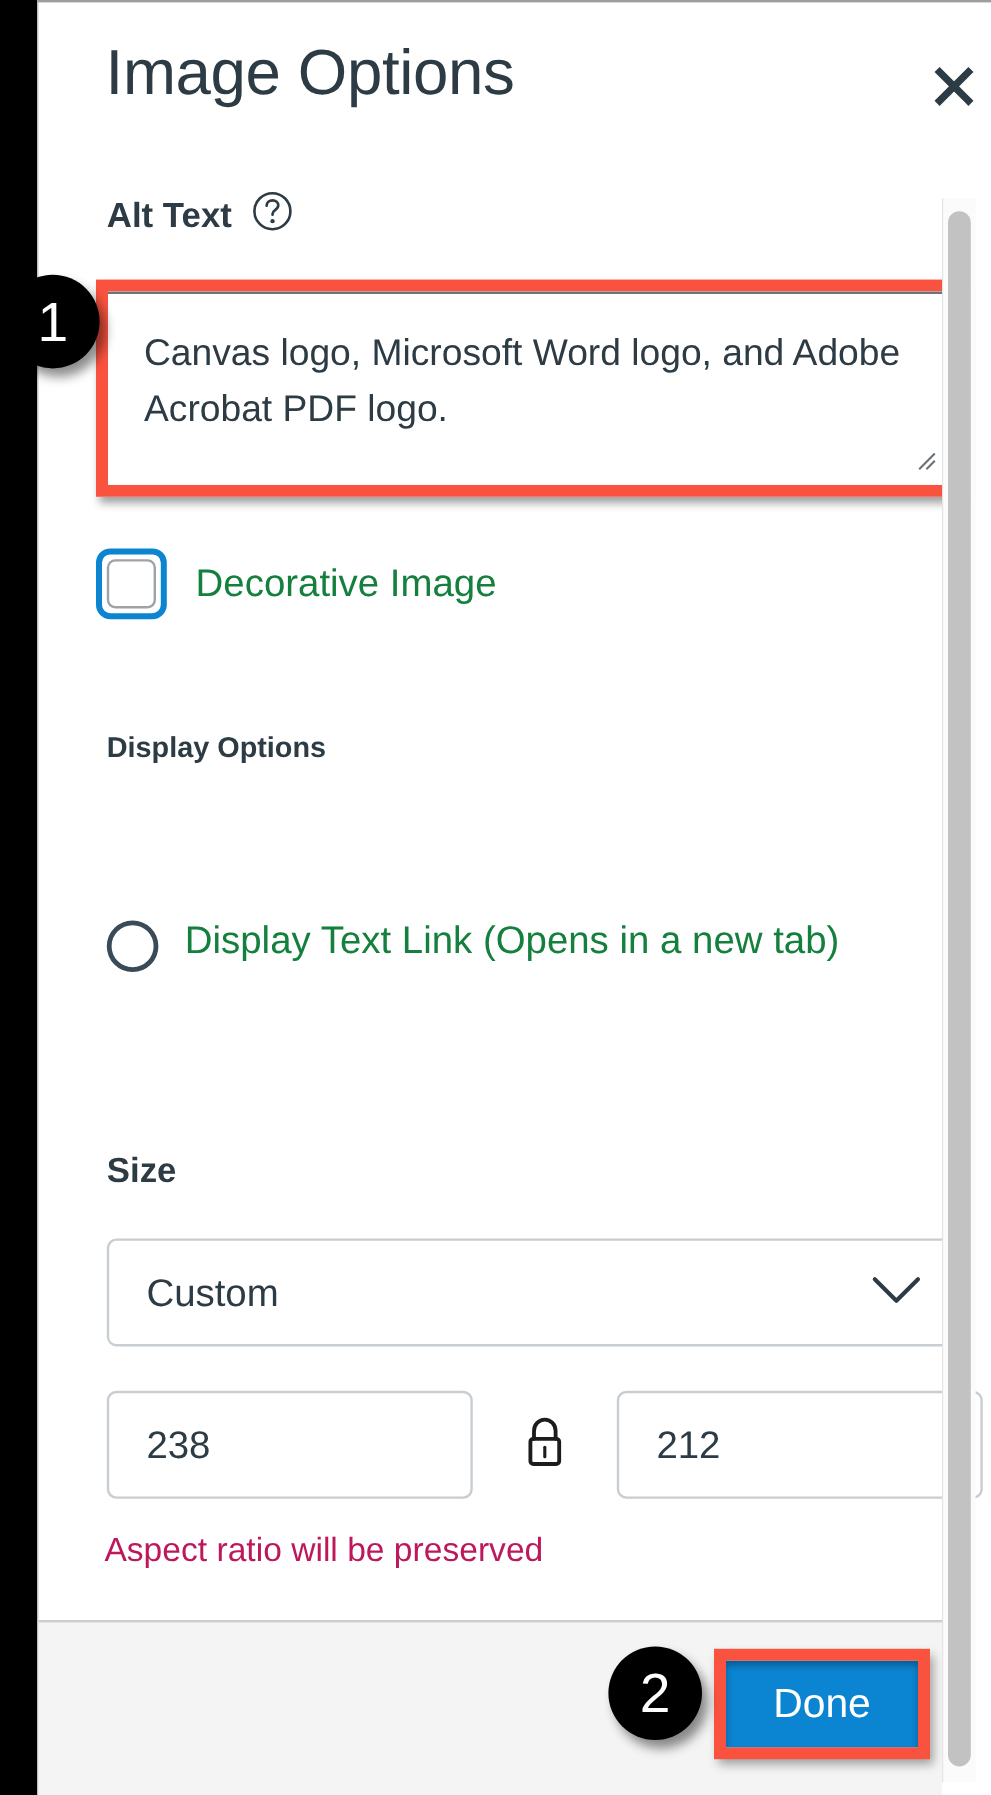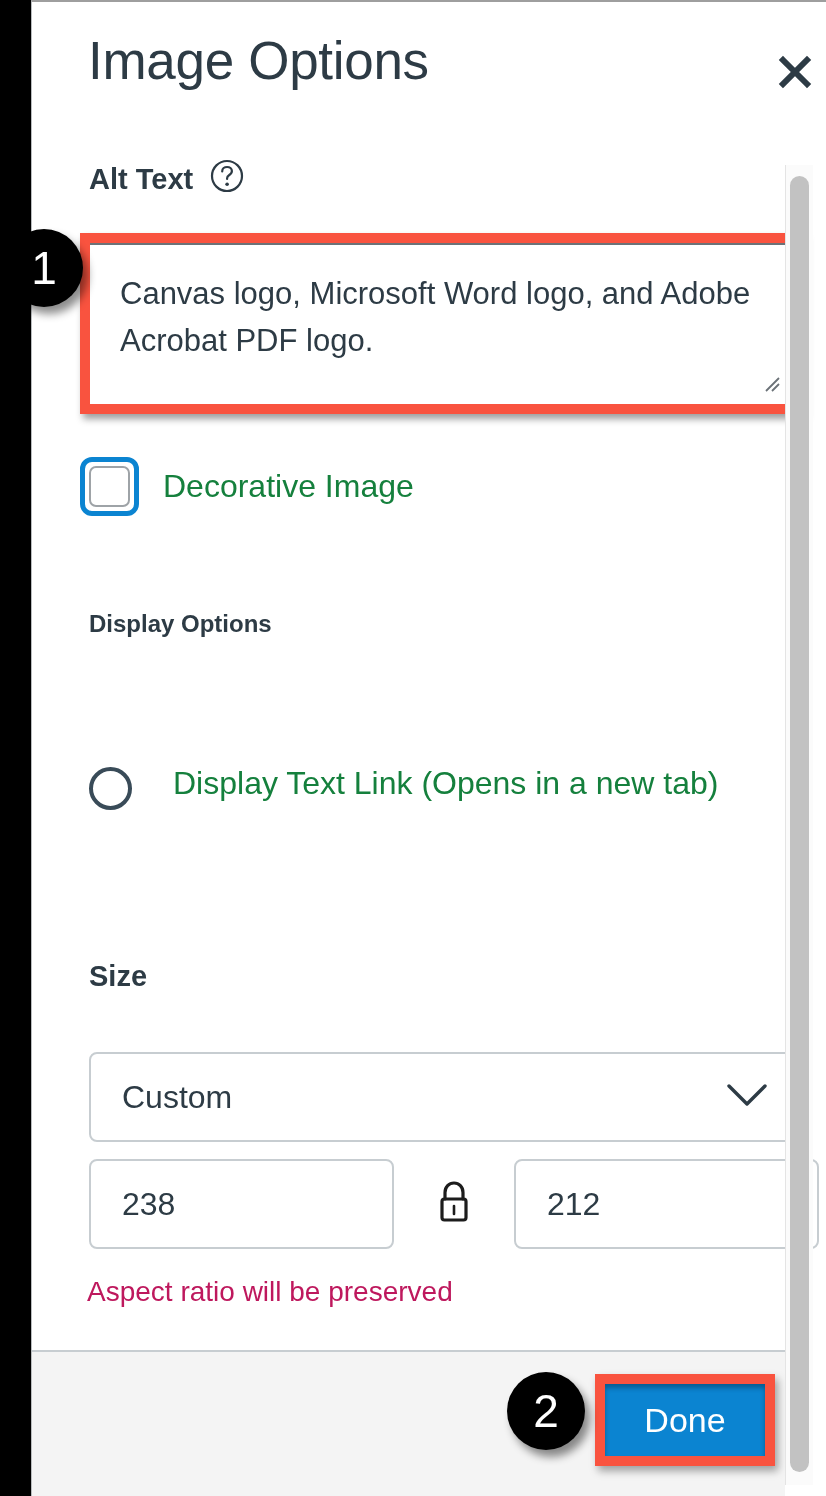--- a/index.html
+++ b/index.html
@@ -220,21 +220,21 @@
     justify-content: center;
   }
   .radio-mark.checked { border-width: 7px; }
   .radio-mark.checked > i {
     display: block;
     width: 15px;
     height: 15px;
     border-radius: 50%;
     background: #2d3b45;
   }
-  #radio-link .opt-text { max-width: 615px; margin-left: 19px; }
+  #radio-link .opt-text { max-width: 615px; }
 
   
   #size-heading {
     position: absolute;
     left: 57px;
     top: 958px;
     font-size: 29px;
     font-weight: 700;
     color: #2d3b45;
   }
@@ -246,21 +246,20 @@
     height: 90px;
     box-sizing: border-box;
     border: 2px solid #c7cdd1;
     border-radius: 8px;
     background: #ffffff;
     display: flex;
     align-items: center;
     justify-content: space-between;
     padding: 0 26px 0 31px;
     cursor: pointer;
-    margin-top: 20px;
   }
   #size-value {
     font-size: 32px;
     color: #2d3b45;
   }
 
   
   #dims {
     position: absolute;
     left: 57px;

